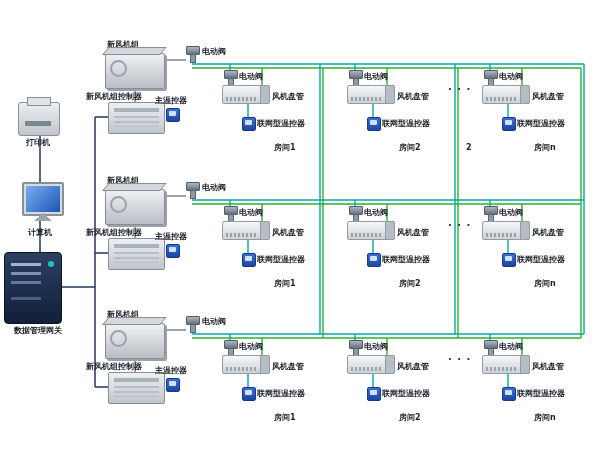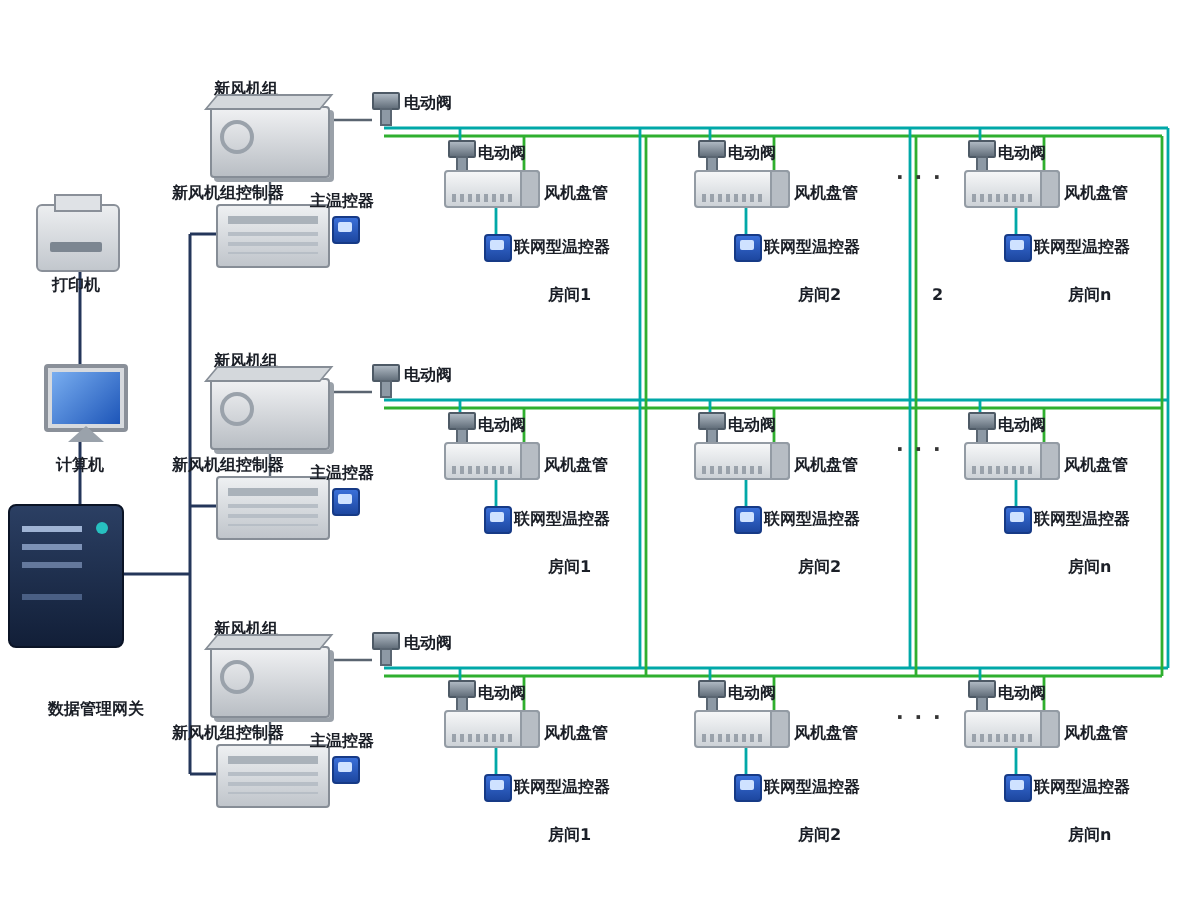--- a/index.html
+++ b/index.html
@@ -135,21 +135,21 @@
       <line class="d" x1="135" y1="223" x2="135" y2="238"></line>
     <line class="d" x1="163" y1="330" x2="186" y2="330"></line>
       <line class="d" x1="135" y1="357" x2="135" y2="372"></line>
   </svg>
 
   <div class="printer"></div>
   <div class="lbl" style="left:26px;top:138px;text-align:right;">打印机</div>
   <div class="monitor"></div>
   <div class="lbl" style="left:28px;top:228px;">计算机</div>
   <div class="gw"></div>
-  <div class="lbl" style="left:24px;top:326px;margin-top:24px;">数据管理网关</div>
+  <div class="lbl" style="left:14px;top:326px;">数据管理网关</div>
 
   <div class="row" style="top:40px;">
     <div class="lbl" style="left:107px;top:0;">新风机组</div>
     <div class="ahu" style="left:105px;top:13px;"></div>
     <div class="vlv" style="left:186px;top:6px;"></div>
     <div class="lbl" style="left:202px;top:7px;">电动阀</div>
     <div class="lbl" style="left:86px;top:52px;">新风机组控制器</div>
     <div class="ctl" style="left:108px;top:62px;"></div>
     <div class="lbl" style="left:155px;top:56px;">主温控器</div>
     <div class="tst" style="left:166px;top:68px;"></div>

